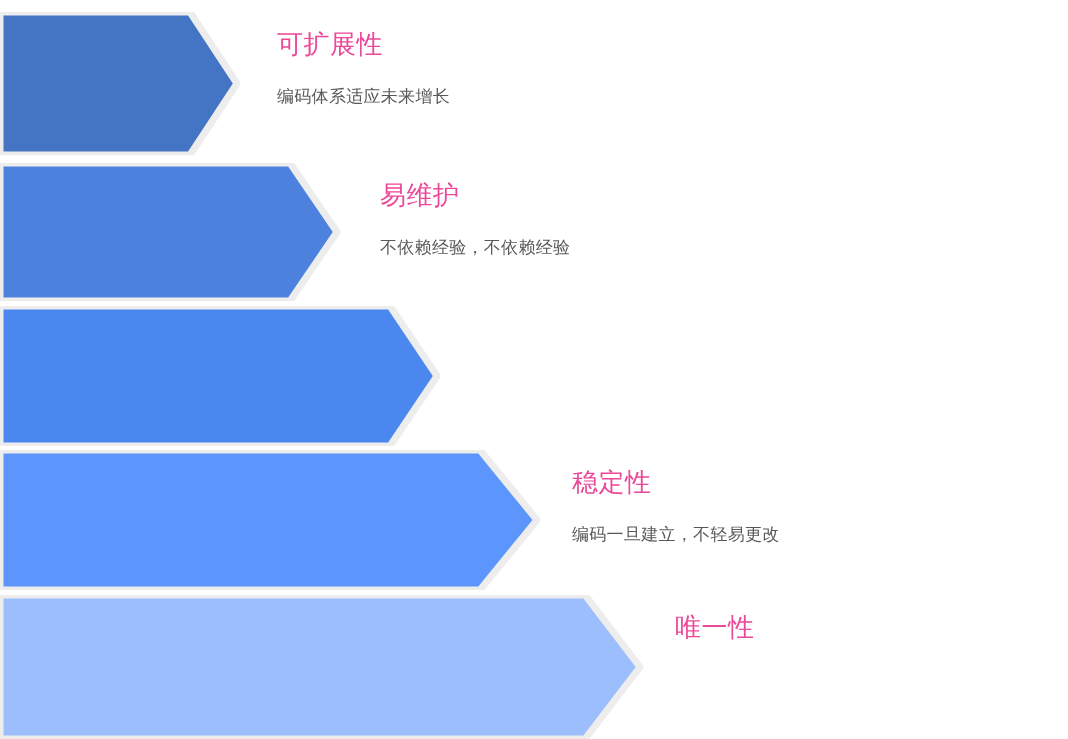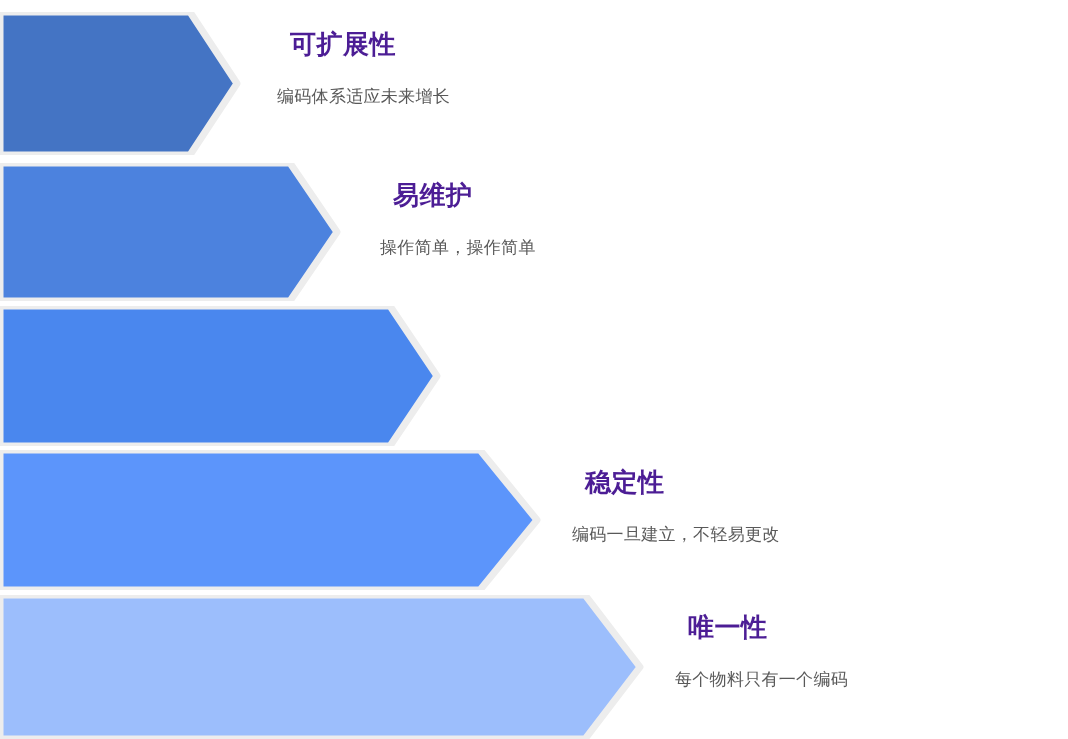--- a/index.html
+++ b/index.html
@@ -37,26 +37,25 @@
   .arrow-svg {
     display: block;
   }
 
   .text-block {
     position: absolute;
   }
 
   .row-title {
     font-size: 26px;
-    font-weight: bold;
-    color: #4c1d95;
+    font-weight: normal;
+    color: #ec4899;
     line-height: 1.15;
     letter-spacing: 0.5px;
     white-space: nowrap;
-    margin-left: 13px;
   }
 
   .row-sub {
     font-size: 17px;
     font-weight: normal;
     color: #595959;
     line-height: 1.3;
     letter-spacing: 0.3px;
     white-space: nowrap;
     margin-top: 26px;
@@ -78,21 +77,21 @@
       </div>
     </div>
     <div class="row" style="top: 163px; height: 138px; width: 892px;">
       <div class="arrow-wrap">
         <svg class="arrow-svg" width="347" height="138" viewBox="0 0 347 138">
           <polygon points="0,0 290,0 337,69 290,138 0,138" fill="#4c82de" stroke="#ededed" stroke-width="7" stroke-linejoin="round"></polygon>
         </svg>
       </div>
       <div class="text-block" style="left: 380px; top: 18px;">
         <div class="row-title">易维护</div>
-        <div class="row-sub">操作简单，操作简单</div>
+        <div class="row-sub">不依赖经验，不依赖经验</div>
       </div>
     </div>
     <div class="row" style="top: 306px; height: 140px; width: 1068px;">
       <div class="arrow-wrap">
         <svg class="arrow-svg" width="447" height="140" viewBox="0 0 447 140">
           <polygon points="0,0 390,0 437,70 390,140 0,140" fill="#4a87ee" stroke="#ededed" stroke-width="7" stroke-linejoin="round"></polygon>
         </svg>
       </div>
       <div class="text-block" style="left: 475px; top: 18px;">
       </div>
@@ -109,16 +108,15 @@
       </div>
     </div>
     <div class="row" style="top: 595px; height: 144px; width: 1068px; padding-left: 24px;">
       <div class="arrow-wrap">
         <svg class="arrow-svg" width="650" height="144" viewBox="0 0 650 144">
           <polygon points="0,0 585,0 640,72 585,144 0,144" fill="#9cbefc" stroke="#ededed" stroke-width="7" stroke-linejoin="round"></polygon>
         </svg>
       </div>
       <div class="text-block" style="left: 675px; top: 18px;">
         <div class="row-title">唯一性</div>
-        <div class="row-sub">每个物料只有一个编码</div>
       </div>
     </div>
   </div>
 
 </body></html>

